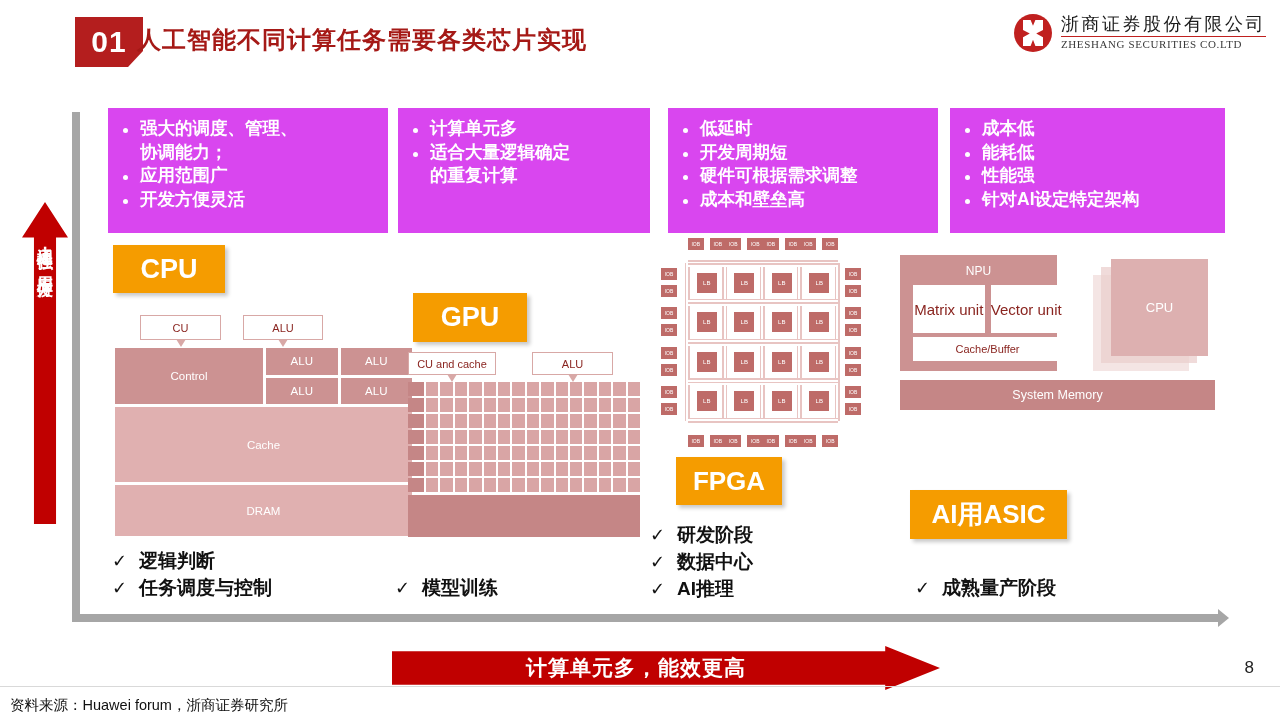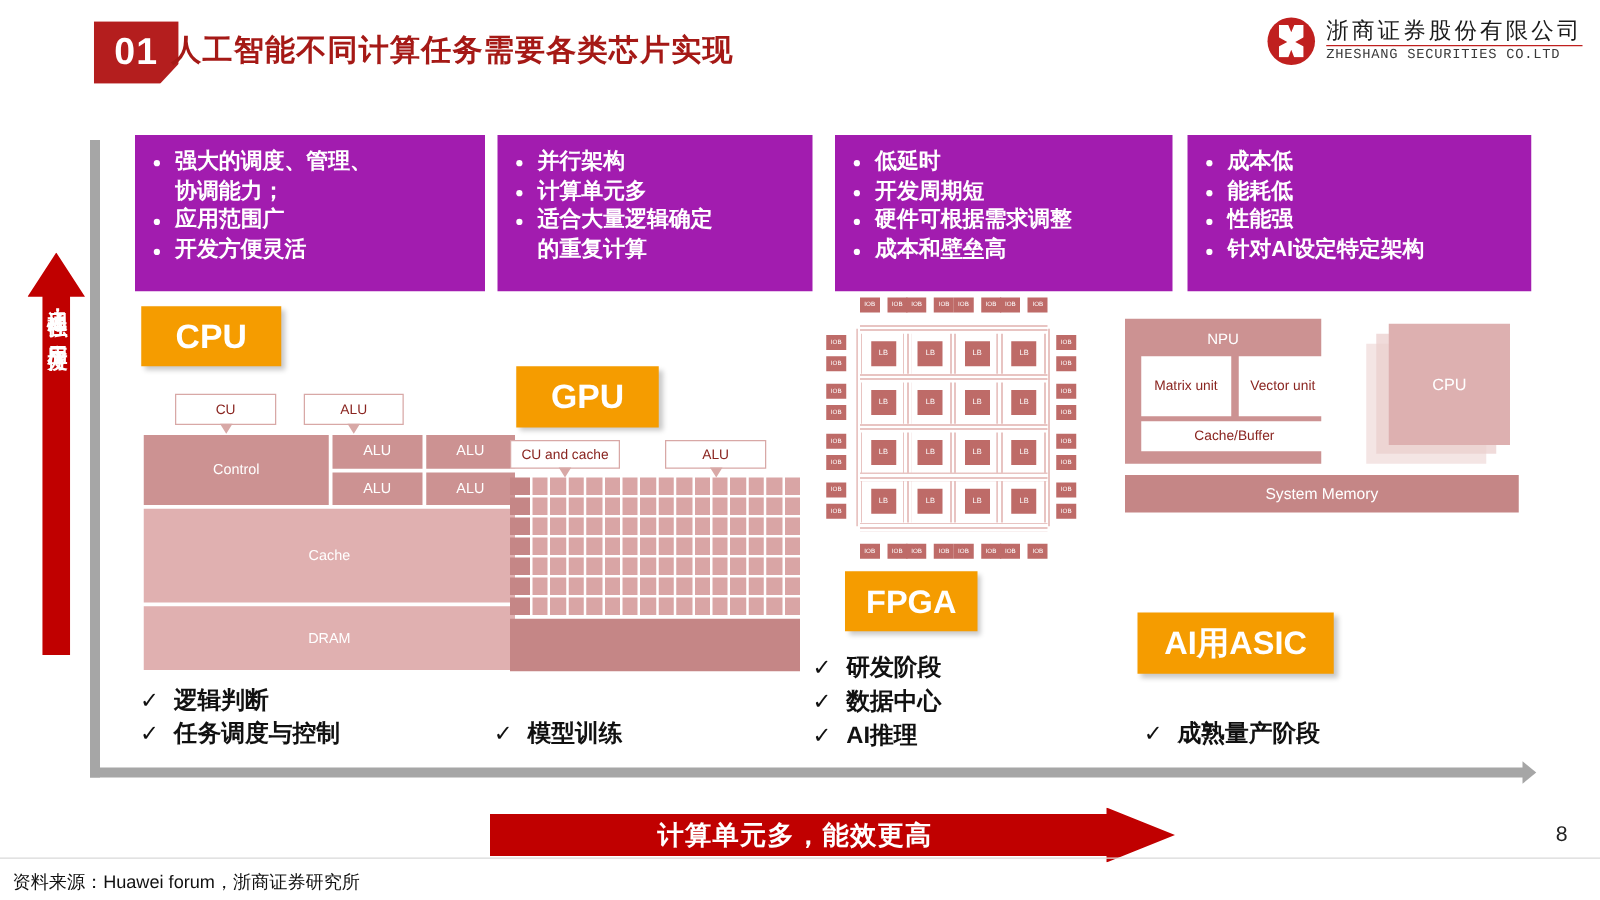--- a/index.html
+++ b/index.html
@@ -27,21 +27,21 @@
   .logo{position:absolute;right:14px;top:14px;height:48px;display:flex;align-items:flex-start;gap:9px;}
   .logo-mark{width:38px;height:38px;border-radius:50%;background:#C0201F;position:relative;flex:none;}
   .logo-mark:before{
     content:"";position:absolute;left:9px;top:6px;width:20px;height:26px;
     background:#fff;
     clip-path:polygon(0 0,38% 0,50% 22%,62% 0,100% 0,100% 38%,66% 52%,100% 66%,100% 100%,62% 100%,50% 76%,38% 100%,0 100%,0 66%,34% 52%,0 38%);
   }
   .logo-text{display:flex;flex-direction:column;justify-content:center;}
   .logo-cn{font-size:18px;color:#1a1a1a;letter-spacing:2.5px;font-family:"Liberation Serif","DejaVu Serif",serif;line-height:1.15;}
   .logo-rule{height:1.5px;background:#C0201F;margin:1px 0 1px;}
-  .logo-en{font-size:11px;color:#3a3a3a;letter-spacing:0.6px;font-family:Liberation Mono, monospace;line-height:1.1;}
+  .logo-en{font-size:11px;color:#3a3a3a;letter-spacing:0.6px;font-family:Liberation Serif, serif;line-height:1.1;}
 
   
   .v-axis{position:absolute;left:72px;top:112px;width:8px;height:510px;background:#A6A6A6;}
   .h-axis{position:absolute;left:72px;top:614px;height:8px;width:1148px;background:#A6A6A6;}
   .h-axis:after{
     content:"";position:absolute;right:-9px;top:-5px;border-left:11px solid #A6A6A6;
     border-top:9px solid transparent;border-bottom:9px solid transparent;
   }
   .v-arrow{
     position:absolute;left:22px;top:202px;width:46px;height:322px;
@@ -55,21 +55,21 @@
   .h-arrow{
     position:absolute;left:392px;top:646px;width:548px;height:44px;
     background:#C00000;color:#fff;font-weight:bold;font-size:21px;
     display:flex;align-items:center;justify-content:center;
     clip-path:polygon(0 12%,90% 12%,90% 0,100% 50%,90% 100%,90% 88%,0 88%);
     padding-right:60px;box-sizing:border-box;letter-spacing:1px;
   }
 
   
   .fbox{
-    position:absolute;top:108px;background:#a21caf;color:#fff;
+    position:absolute;top:108px;background:#d946ef;color:#fff;
     font-size:17.5px;font-weight:bold;padding:9px 10px 8px 6px;box-sizing:border-box;
   }
   .fbox ul{margin:0;padding:0;list-style:none;}
   .fbox li{
     position:relative;padding-left:26px;line-height:1.29;margin-bottom:1px;
   }
   .fbox li:before{
     content:"";position:absolute;left:9px;top:11px;width:5px;height:5px;
     border-radius:50%;background:#fff;
   }
@@ -129,21 +129,21 @@
   .fpga-lane-v{position:absolute;top:0;height:100%;width:7px;background:repeating-linear-gradient(to right,#E8C4C2 0 1.5px,#fff 1.5px 3.5px);}
   .fpga-lane-h{position:absolute;left:0;width:100%;height:7px;background:repeating-linear-gradient(to bottom,#E8C4C2 0 1.5px,#fff 1.5px 3.5px);}
   .lb{position:absolute;width:20px;height:20px;background:#BE6B68;color:#fff;font-size:6px;display:flex;align-items:center;justify-content:center;}
   .iob{position:absolute;width:16px;height:12px;background:#BE6B68;color:#fff;font-size:5px;display:flex;align-items:center;justify-content:center;}
 
   
   .asic-dia{position:absolute;left:900px;top:255px;width:315px;height:170px;}
   .npu-box{position:absolute;left:0;top:0;width:157px;height:116px;background:#CC9292;}
   .npu-title{position:absolute;top:9px;left:0;width:100%;text-align:center;color:#fff;font-size:12px;}
   .npu-inner{position:absolute;left:13px;top:30px;width:149px;height:48px;display:flex;gap:6px;}
-  .npu-inner div{flex:1;background:#fff;color:#8A2520;font-size:11px;display:flex;align-items:center;justify-content:center;}
+  .npu-inner div{flex:1;background:#fff;color:#8A2520;font-size:15px;display:flex;align-items:center;justify-content:center;}
   .npu-cache{position:absolute;left:13px;top:82px;width:149px;height:24px;background:#fff;color:#8A2520;font-size:11px;display:flex;align-items:center;justify-content:center;}
   .cpu-stack{position:absolute;left:193px;top:4px;width:116px;height:112px;}
   .cpu-stack .s{position:absolute;background:#EBCFCE;}
   .cpu-stack .s1{left:0;top:16px;width:96px;height:96px;opacity:.55;}
   .cpu-stack .s2{left:8px;top:8px;width:96px;height:96px;opacity:.75;}
   .cpu-stack .s3{left:18px;top:0;width:97px;height:97px;background:#DDB0B0;color:#fff;font-size:13px;display:flex;align-items:center;justify-content:center;opacity:1;}
   .sysmem{position:absolute;left:0;top:125px;width:315px;height:30px;background:#C58686;color:#fff;font-size:12.5px;display:flex;align-items:center;justify-content:center;}
 
   
   .checks{position:absolute;font-size:19px;font-weight:bold;color:#111;line-height:1.42;}
@@ -189,21 +189,20 @@
   <div class="fbox" id="fbox0">
       <ul>
         <li>强大的调度、管理、</li>
         <li class="cont">协调能力；</li>
         <li>应用范围广</li>
         <li>开发方便灵活</li>
       </ul>
     </div>
   <div class="fbox" id="fbox1">
       <ul>
-        <li>并行架构</li>
         <li>计算单元多</li>
         <li>适合大量逻辑确定</li>
         <li class="cont">的重复计算</li>
       </ul>
     </div>
   <div class="fbox" id="fbox2">
       <ul>
         <li>低延时</li>
         <li>开发周期短</li>
         <li>硬件可根据需求调整</li>

